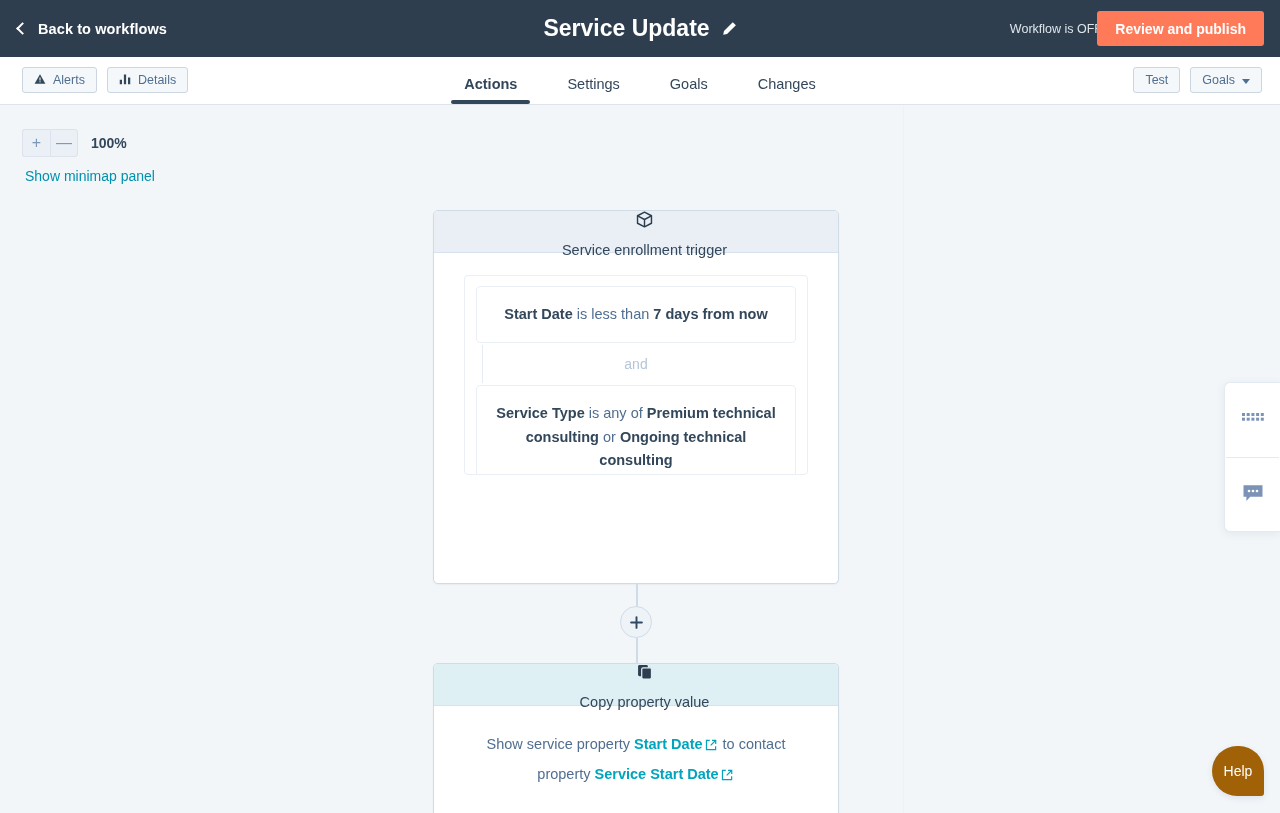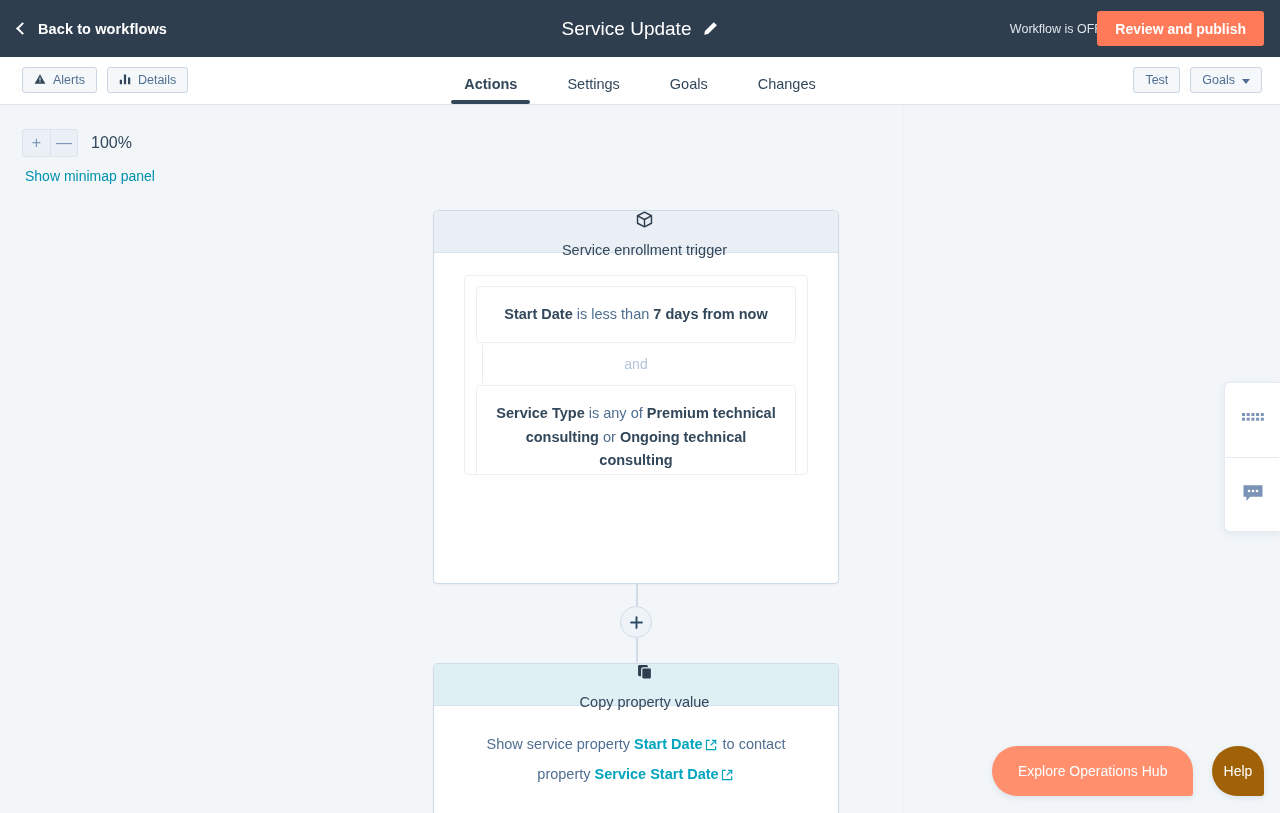--- a/index.html
+++ b/index.html
@@ -24,21 +24,21 @@
   }
   .chev-left {
     width: 9px; height: 9px; border-left: 2.2px solid #fff; border-bottom: 2.2px solid #fff;
     transform: rotate(45deg); display: inline-block; margin-right: 2px;
   }
   .wf-title {
     position: absolute; left: 0; top: 0; width: 1280px; height: 57px;
     display: flex; align-items: center; justify-content: center; gap: 12px;
     pointer-events: none;
   }
-  .wf-title .txt { color: #ffffff; font-size: 19px; font-weight: normal; }
+  .wf-title .txt { color: #ffffff; font-size: 23px; font-weight: bold; }
   .pencil { width: 15px; height: 15px; pointer-events: auto; cursor: pointer; }
   .wf-status {
     position: absolute; right: 178px; top: 0; height: 57px;
     display: flex; align-items: center; color: #dfe5ea; font-size: 12.5px;
   }
   .publish-btn {
     position: absolute; right: 16px; top: 11px;
     height: 35px; padding: 0 18px; border-radius: 3px;
     background: #ff7a59; color: #fff; font-size: 14px; font-weight: bold;
     display: flex; align-items: center; justify-content: center; cursor: pointer;
@@ -81,21 +81,21 @@
 
   .zoom-ctl { position: absolute; left: 22px; top: 23px; display: flex; align-items: center; gap: 13px; }
   .zoom-group { display: flex; }
   .zoom-btn {
     width: 28px; height: 28px; background: #eaf0f6; border: 1px solid #dce3ec;
     color: #7c98b6; display: flex; align-items: center; justify-content: center;
     font-size: 16px; cursor: pointer; line-height: 1;
   }
   .zoom-btn.left { border-radius: 3px 0 0 3px; border-right: none; }
   .zoom-btn.right { border-radius: 0 3px 3px 0; }
-  .zoom-pct { color: #33475b; font-size: 16px; }
+  .zoom-pct { color: #33475b; font-size: 14px; font-weight: bold; }
   .minimap-link {
     position: absolute; left: 25px; top: 62px;
     color: #0091ae; font-size: 14px; font-weight: normal; cursor: pointer;
   }
 
   
   .node {
     position: absolute; left: 433px; width: 406px;
     background: #ffffff; border: 1px solid #cfdce8;
     border-radius: 5px; box-shadow: 0 1px 2px rgba(65,90,120,.06);
@@ -354,16 +354,15 @@
             <g fill="#fff">
                 <circle cx="7" cy="8" r="1.3"></circle>
                 <circle cx="11" cy="8" r="1.3"></circle>
                 <circle cx="15" cy="8" r="1.3"></circle>
               </g>
           </svg>
         </span>
       </div>
     </div>
 
-    <div class="ops-hub">Explore Operations Hub</div>
     <div class="help-btn">Help</div>
   </div>
 </div>
 
 </body></html>

